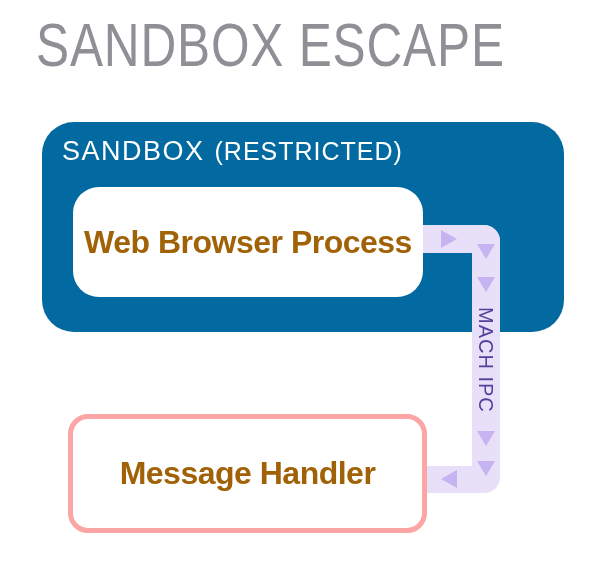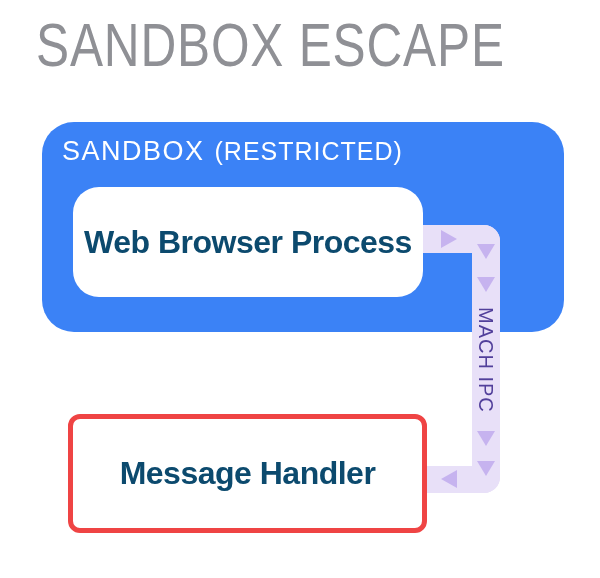--- a/index.html
+++ b/index.html
@@ -30,21 +30,21 @@
     line-height: 1.0;
   }
 
   
   .sandbox-box {
     position: absolute;
     left: 42px;
     top: 122px;
     width: 522px;
     height: 210px;
-    background: #3b82f6;
+    background: #0369a1;
     border-radius: 32px;
   }
   .sandbox-label-row {
     position: absolute;
     left: 20px;
     top: 14px;
     display: flex;
     align-items: baseline;
     gap: 10px;
     color: #ffffff;
@@ -58,37 +58,37 @@
     position: absolute;
     background: #ffffff;
     display: flex;
     align-items: center;
     justify-content: center;
   }
   .node-label {
     font-size: 32px;
     font-weight: 700;
     letter-spacing: -0.5px;
-    color: #0c4a6e;
+    color: #a16207;
     white-space: nowrap;
   }
   .web-browser-node {
     left: 73px;
     top: 187px;
     width: 350px;
     height: 110px;
     border-radius: 26px;
   }
   .message-handler-node {
     left: 68px;
     top: 414px;
     width: 359px;
     height: 119px;
-    border: 5px solid #ef4444;
-    border-radius: 12px;
+    border: 5px solid #fca5a5;
+    border-radius: 20px;
   }
 
   
   .pipe { position: absolute; background: #e8e0f8; }
   .pipe-top {
     left: 423px; top: 225px; width: 77px; height: 28px;
     border-top-right-radius: 16px;
   }
   .pipe-vertical {
     left: 472px; top: 225px; width: 28px; height: 268px;

